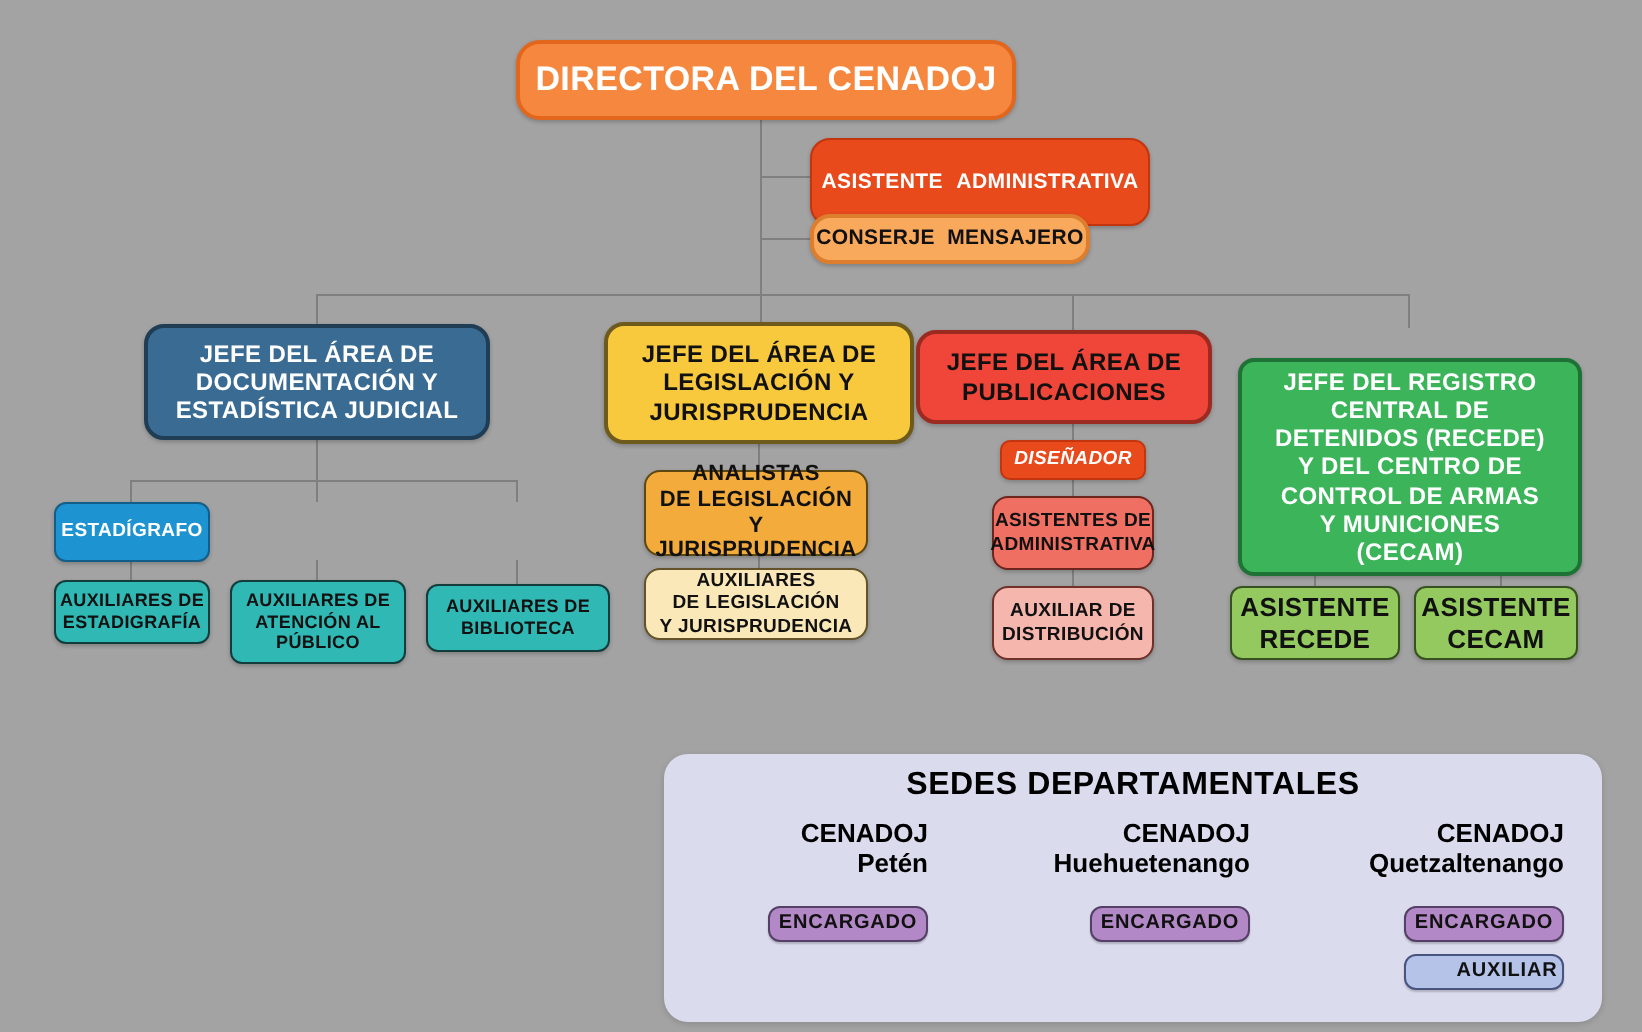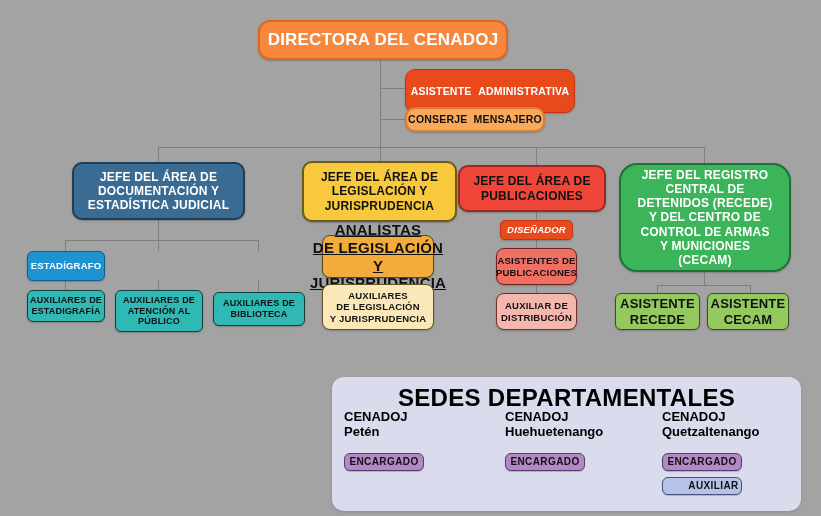--- a/index.html
+++ b/index.html
@@ -12,38 +12,38 @@
     position:absolute;display:flex;align-items:center;justify-content:center;
     text-align:center;font-weight:bold;white-space:pre-line;box-sizing:border-box;
     line-height:1.18;letter-spacing:.2px;box-shadow:0 1px 2px rgba(0,0,0,.22);
   }
   .orange      {background:var(--orange);border:2px solid var(--orange-border);color:#fff;border-radius:12px;font-size:17px;}
   .vermillion  {background:var(--vermillion);border:1.5px solid var(--vermillion-border);color:#fff;border-radius:10px;font-size:10.5px;word-spacing:4px;}
   .light-orange{background:var(--light-orange);border:2px solid var(--light-orange-border);color:#111;border-radius:10px;font-size:10.5px;word-spacing:3px;}
   .steel-blue  {background:var(--steel-blue);border:2px solid var(--steel-blue-border);color:#fff;border-radius:10px;font-size:12px;}
   .yellow      {background:var(--yellow);border:2px solid var(--yellow-border);color:#111;border-radius:10px;font-size:12px;}
   .red         {background:var(--red);border:2px solid var(--red-border);color:#111;border-radius:10px;font-size:12px;}
-  .green       {background:var(--green);border:2px solid var(--green-border);color:#fff;border-radius:18px;font-size:12px;}
+  .green       {background:var(--green);border:2px solid var(--green-border);color:#fff;border-radius:8px;font-size:12px;margin-top:16px;}
   .bright-blue {background:var(--bright-blue);border:1.5px solid var(--bright-blue-border);color:#fff;border-radius:6px;font-size:9.5px;}
   .teal        {background:var(--teal);border:1.5px solid var(--teal-border);color:#111;border-radius:6px;font-size:9px;}
-  .amber       {background:var(--amber);border:1.5px solid var(--amber-border);color:#111;border-radius:8px;font-size:15px;text-decoration:underline;}
+  .amber       {background:var(--amber);border:1.5px solid var(--amber-border);color:#111;border-radius:8px;font-size:11px;}
   .cream       {background:var(--cream);border:1.5px solid var(--cream-border);color:#111;border-radius:8px;font-size:9.5px;}
   .designer    {background:var(--vermillion);border:1.5px solid var(--vermillion-border);color:#fff;border-radius:5px;font-size:9.5px;}
   .salmon      {background:var(--salmon);border:1.5px solid var(--salmon-border);color:#111;border-radius:8px;font-size:9.5px;}
   .pink        {background:var(--pink);border:1.5px solid var(--pink-border);color:#111;border-radius:8px;font-size:9.5px;}
   .light-green {background:var(--light-green);border:1.5px solid var(--light-green-border);color:#111;border-radius:6px;font-size:13px;}
   .panel{
     position:absolute;left:332px;top:377px;width:469px;height:134px;
     background:var(--panel);border-radius:12px;box-shadow:0 1px 3px rgba(0,0,0,.15);
   }
   .panel-title{
     position:absolute;left:0;top:7px;width:100%;text-align:center;
-    font-weight:bold;font-size:24px;color:#000;letter-spacing:.3px;
+    font-weight:bold;font-size:16px;color:#000;letter-spacing:.3px;
   }
-  .sede-col{position:absolute;top:33px;width:120px;display:flex;flex-direction:column;align-items:flex-start;}
+  .sede-col{position:absolute;top:33px;width:120px;display:flex;flex-direction:column;align-items:flex-end;}
   .sede-org,.sede-city{font-weight:bold;font-size:13px;color:#000;line-height:1.15;text-align:center;}
   .role-btn{
     margin-top:6px;width:80px;height:18px;display:flex;align-items:center;justify-content:center;
     font-weight:bold;font-size:10px;color:#111;border-radius:6px;box-sizing:border-box;
     letter-spacing:.4px;box-shadow:0 1px 1px rgba(0,0,0,.2);
   }
   .role-purple    {background:var(--purple);border:1.5px solid var(--purple-border);margin-top:13px;}
   .role-periwinkle{background:var(--periwinkle);border:1.5px solid var(--periwinkle-border);padding-left:23px;}
 </style>
 </head>
@@ -101,27 +101,27 @@
 ESTADIGRAFÍA</div>
   <div class="box teal" style="left:115px;top:290px;width:88px;height:42px;">AUXILIARES DE
 ATENCIÓN AL
 PÚBLICO</div>
   <div class="box teal" style="left:213px;top:292px;width:92px;height:34px;">AUXILIARES DE
 BIBLIOTECA</div>
 
   <div class="box amber" style="left:322px;top:235px;width:112px;height:43px;">ANALISTAS
 DE LEGISLACIÓN
 Y JURISPRUDENCIA</div>
-  <div class="box cream" style="left:322px;top:284px;width:112px;height:46px;">AUXILIARES
+  <div class="box cream" style="left:322px;top:284px;width:112px;height:36px;">AUXILIARES
 DE LEGISLACIÓN
 Y JURISPRUDENCIA</div>
 
   <div class="box designer" style="left:500px;top:220px;width:73px;height:20px;font-style:italic;">DISEÑADOR</div>
   <div class="box salmon" style="left:496px;top:248px;width:81px;height:37px;">ASISTENTES DE
-PUBLICACIONES</div>
+ADMINISTRATIVA</div>
   <div class="box pink" style="left:496px;top:293px;width:81px;height:37px;">AUXILIAR DE
 DISTRIBUCIÓN</div>
 
   <div class="box light-green" style="left:615px;top:293px;width:85px;height:37px;">ASISTENTE
 RECEDE</div>
   <div class="box light-green" style="left:707px;top:293px;width:82px;height:37px;">ASISTENTE
 CECAM</div>
 
   <div class="panel">
     <div class="panel-title">SEDES DEPARTAMENTALES</div>

